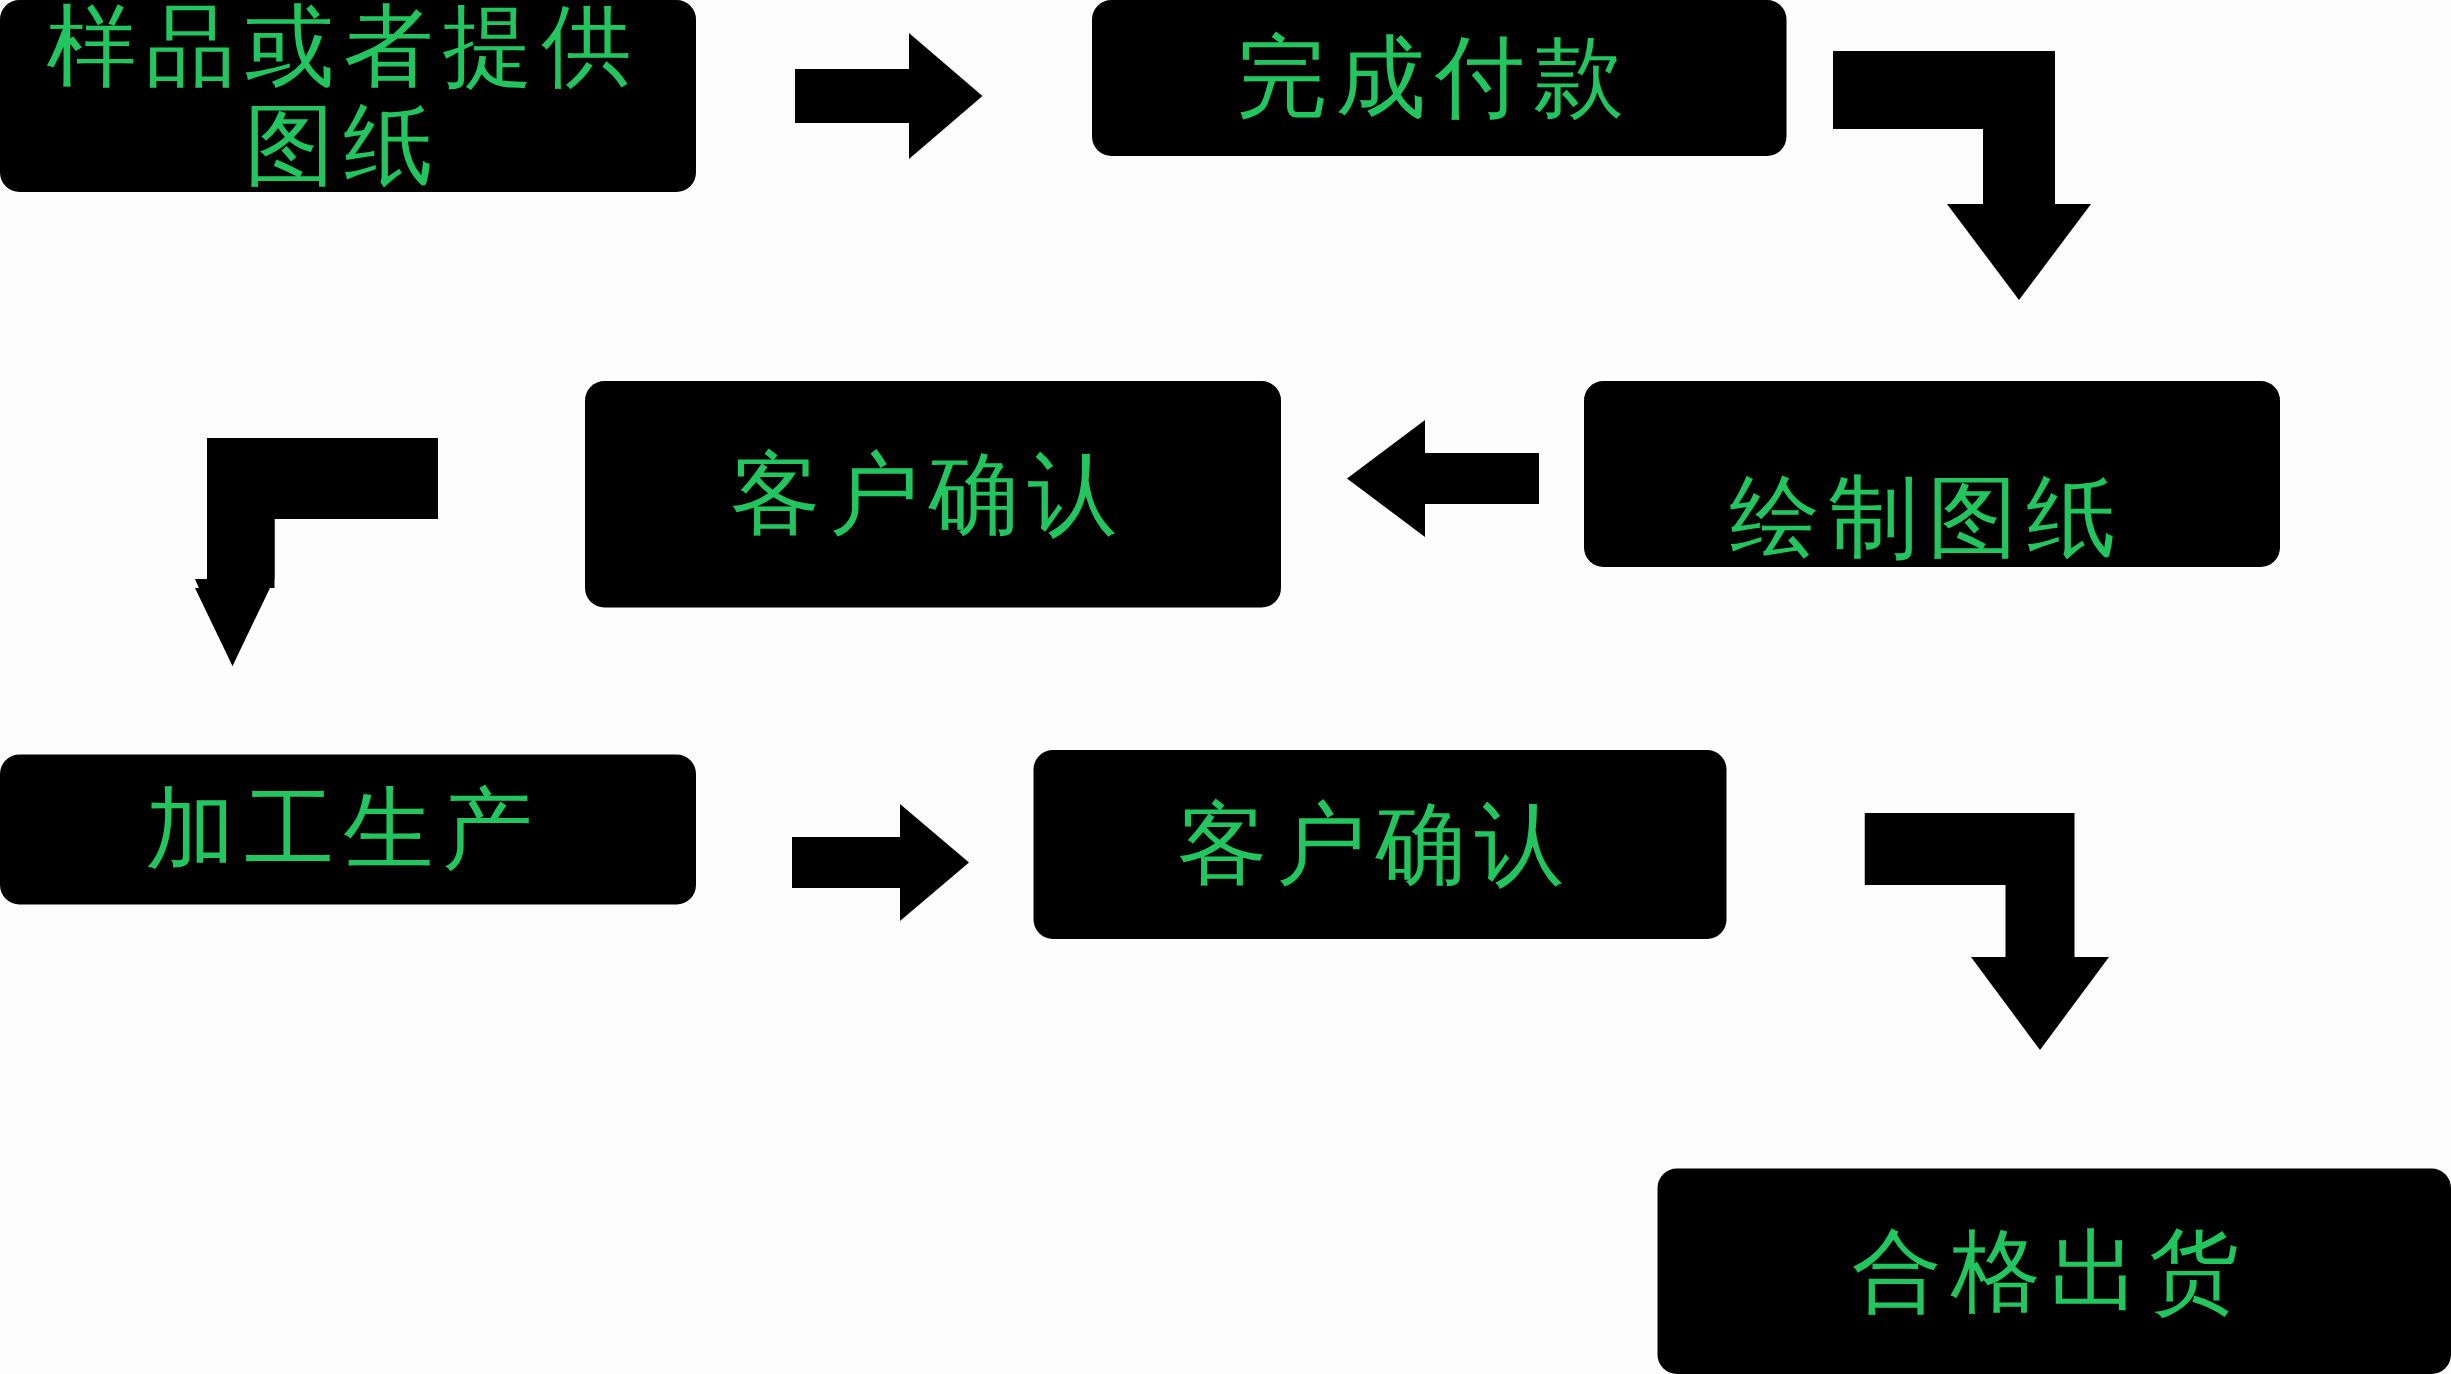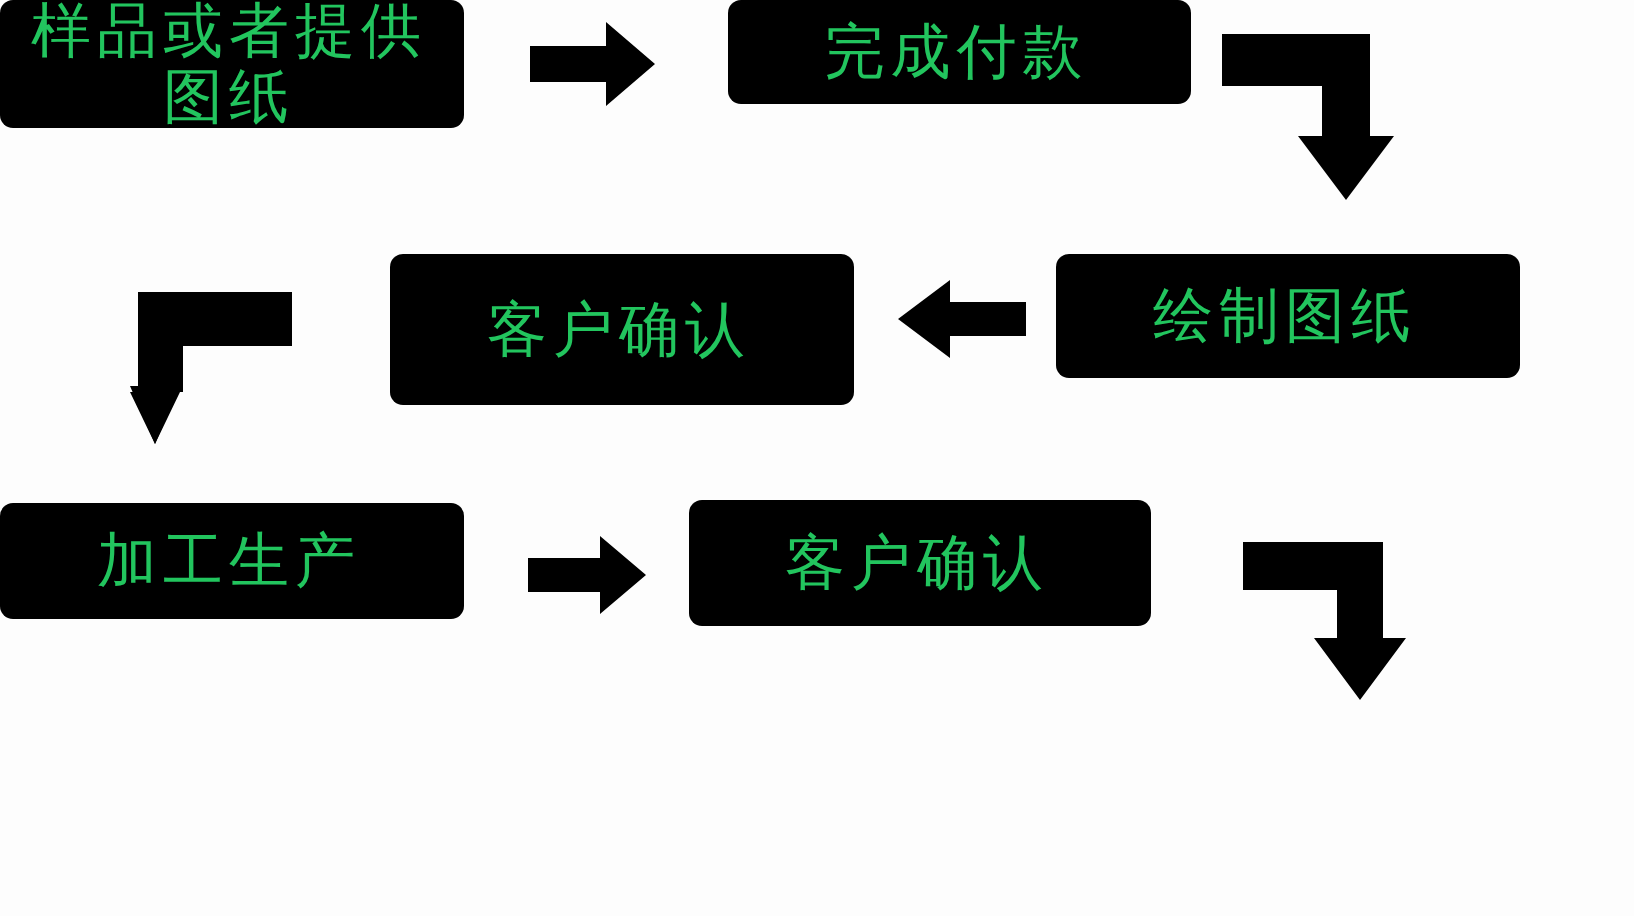--- a/index.html
+++ b/index.html
@@ -31,23 +31,23 @@
     user-select: none;
   }
   .node span {
     display: inline-block;
     padding-right: 0.10em;
   }
 
   
   #node-sample      { left: 0px;    top: 0px;   width: 464px; height: 128px; font-size: 60px; }
   #node-payment     { left: 710px;  top: 0px;   width: 463px; height: 104px; font-size: 60px; margin-left: 18px; }
-  #node-drawing     { left: 1056px; top: 254px; width: 464px; height: 124px; font-size: 60px; }
+  #node-drawing     { left: 1056px; top: 254px; width: 464px; height: 124px; font-size: 60px; align-items: flex-end; }
   #node-confirm     { left: 390px;  top: 254px; width: 464px; height: 151px; font-size: 60px; }
-  #node-production  { left: 0px;    top: 503px; width: 464px; height: 116px; font-size: 60px; }
+  #node-production  { left: 0px;    top: 503px; width: 464px; height: 100px; font-size: 60px; }
   #node-inspection  { left: 689px;  top: 500px; width: 462px; height: 126px; font-size: 60px; }
   #node-shipment    { left: 1105px; top: 779px; width: 529px; height: 137px; font-size: 60px; }
 
   
   .arrow {
     position: absolute;
     display: block;
   }
   #arrow-sample-to-payment   { left: 530px;  top: 22px;  width: 125px; height: 84px; }
   #arrow-payment-to-drawing  { left: 1222px; top: 34px;  width: 172px; height: 166px; }
@@ -103,14 +103,17 @@
   </svg>
 
   <div class="node" id="node-inspection">
     <span>客户确认</span>
   </div>
 
   <svg class="arrow" id="arrow-inspection-to-shipment" viewBox="0 0 163 158" preserveAspectRatio="none">
     <polygon points="0,0 140,0 140,96 163,96 117,158 71,96 94,96 94,48 0,48" fill="#000000"></polygon>
   </svg>
 
+  <div class="node" id="node-shipment">
+    <span>合格出货</span>
+  </div>
 
 </div>
 
 </body></html>

